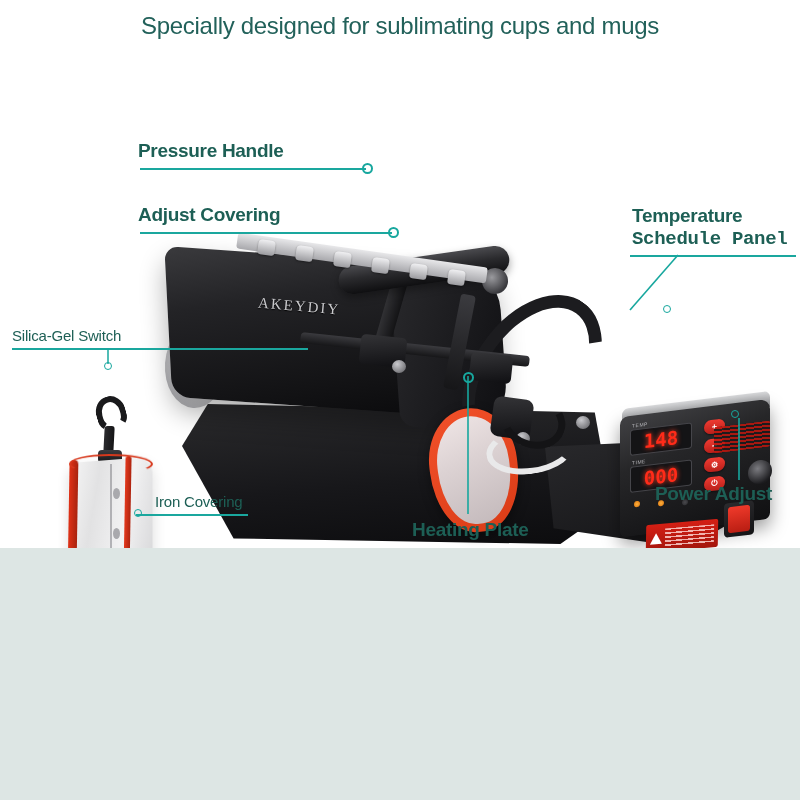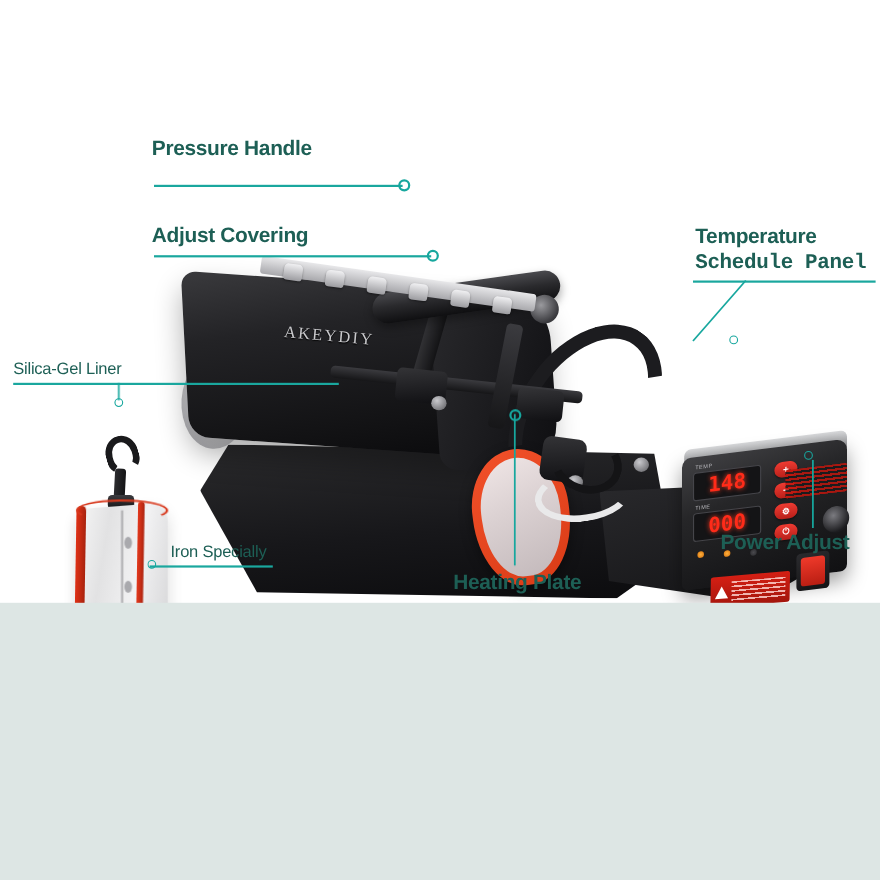--- a/index.html
+++ b/index.html
@@ -276,20 +276,21 @@
   
   #bottom {
     position:absolute; left:0; top:548px; width:800px; height:252px;
     background:#dde6e4;
   }
 </style>
 </head>
 <body>
 
 <div id="header">
+  <div id="subtitle">Specially designed for sublimating cups and mugs</div>
 </div>
 
 <div id="hero">
 
   <div class="base"></div>
   <div class="base-right"></div>
 
   <div class="roller-end"></div>
   <div class="roller"></div>
   <div class="housing"></div>
@@ -360,44 +361,44 @@
   <div class="liner-red-l"></div>
   <div class="liner-red-edge"></div>
   <div class="liner-top-arc"></div>
   <div class="liner-seam"></div>
   <div class="liner-hole" style="left:113px;top:380px;"></div>
   <div class="liner-hole" style="left:113px;top:420px;"></div>
   <div class="liner-hole" style="left:113px;top:460px;"></div>
   <div class="liner-hole" style="left:113px;top:500px;"></div>
 </div>
 
-<div class="callout bold" style="left:138px;top:125px;">Pressure Handle</div>
+<div class="callout bold" style="left:138px;top:140px;">Pressure Handle</div>
 <div class="lead-h" style="left:140px;top:168px;width:226px;"></div>
 <div class="marker" style="left:362px;top:163px;"></div>
 
 <div class="callout bold" style="left:138px;top:204px;">Adjust Covering</div>
 <div class="lead-h" style="left:140px;top:232px;width:252px;"></div>
 <div class="marker" style="left:388px;top:227px;"></div>
 
 <div class="callout bold" style="left:632px;top:205px;">Temperature</div>
 <div class="callout bold" style="left:632px;top:228px;font-family:Liberation Mono, monospace;">Schedule Panel</div>
 <div class="lead-h" style="left:630px;top:255px;width:166px;"></div>
 <svg class="lead-diag" style="left:620px;top:252px;" width="60" height="62">
   <line x1="58" y1="3" x2="10" y2="58" stroke="#17a79e" stroke-width="1.6"></line>
 </svg>
 <div class="marker sm" style="left:663px;top:305px;"></div>
 
-<div class="callout light" style="left:12px;top:327px;">Silica-Gel Liner</div>
+<div class="callout light" style="left:12px;top:327px;">Silica-Gel Switch</div>
 <div class="lead-h" style="left:12px;top:348px;width:296px;"></div>
 <div class="marker sm" style="left:104px;top:362px;"></div>
 <svg class="lead-diag" style="left:104px;top:348px;" width="14" height="18">
   <line x1="4" y1="0" x2="4" y2="16" stroke="#17a79e" stroke-width="1.5"></line>
 </svg>
 
-<div class="callout light" style="left:155px;top:493px;">Iron Specially</div>
+<div class="callout light" style="left:155px;top:493px;">Iron Covering</div>
 <div class="lead-h" style="left:136px;top:514px;width:112px;"></div>
 <div class="marker sm" style="left:134px;top:509px;"></div>
 
 <div class="callout bold" style="left:412px;top:519px;">Heating Plate</div>
 <svg class="lead-diag" style="left:460px;top:376px;" width="16" height="140">
   <line x1="8" y1="0" x2="8" y2="138" stroke="#17a79e" stroke-width="1.6"></line>
 </svg>
 <div class="marker" style="left:463px;top:372px;"></div>
 
 <div class="callout bold" style="left:655px;top:483px;">Power Adjust</div>

